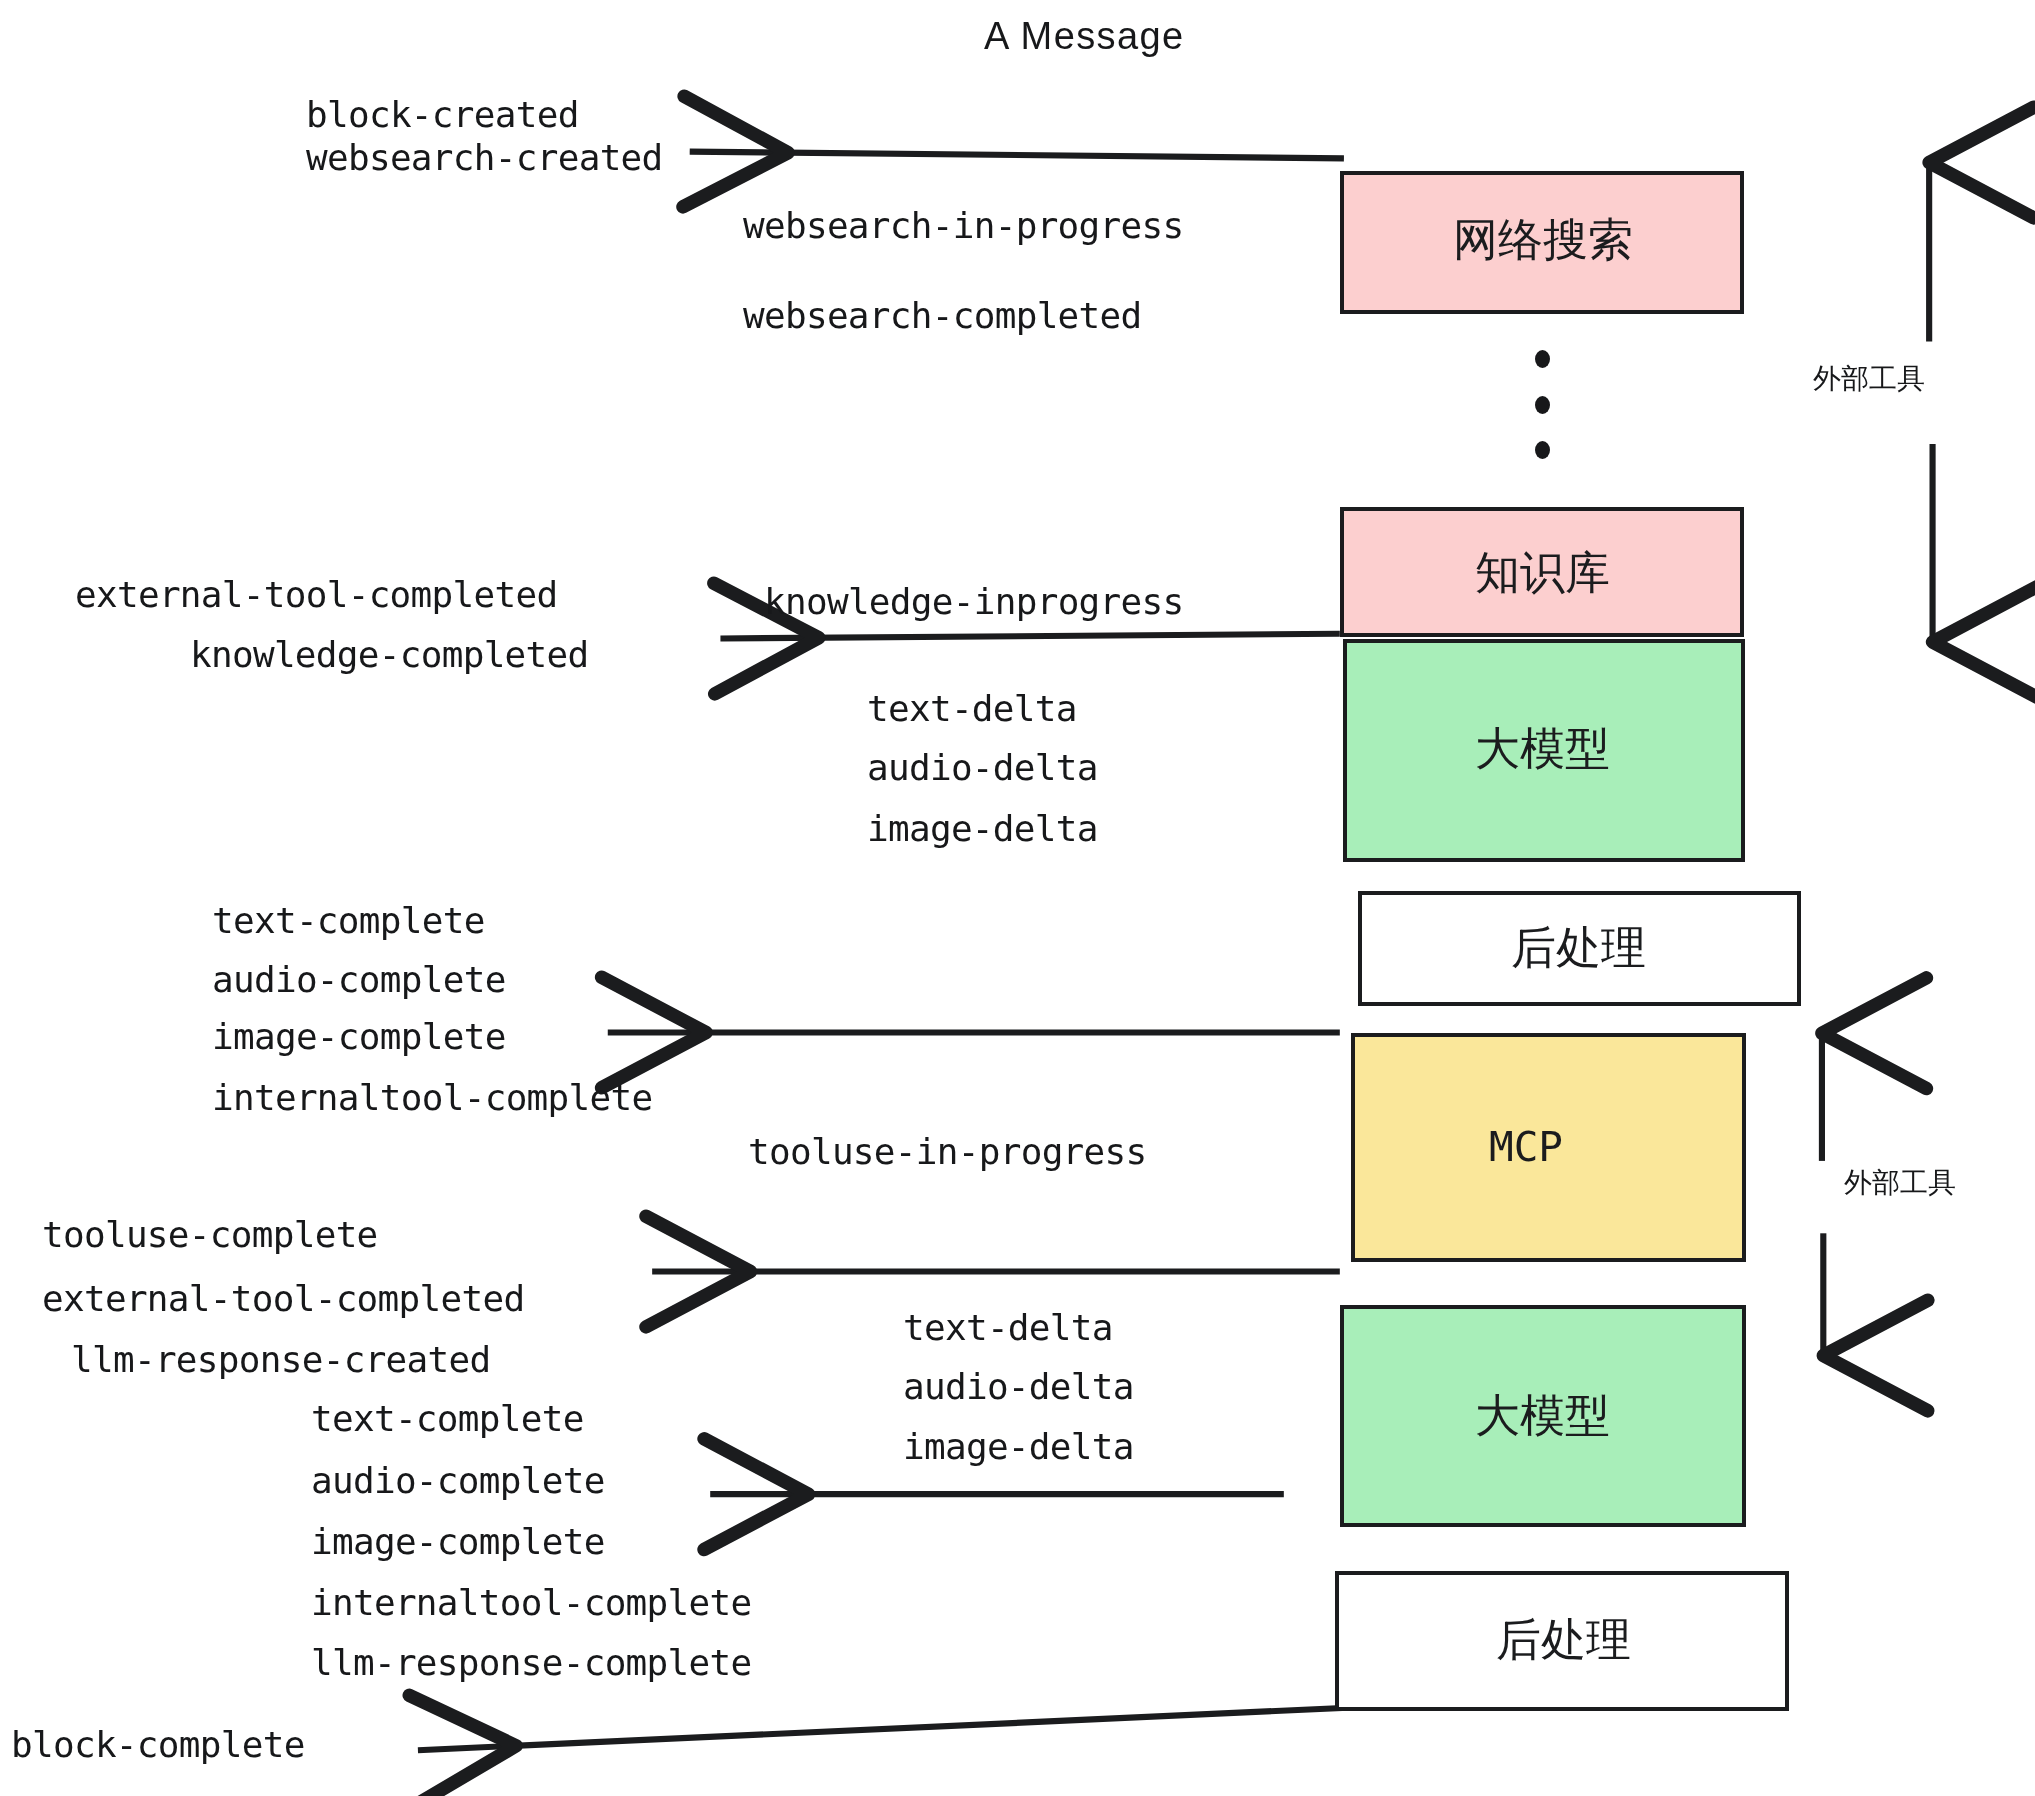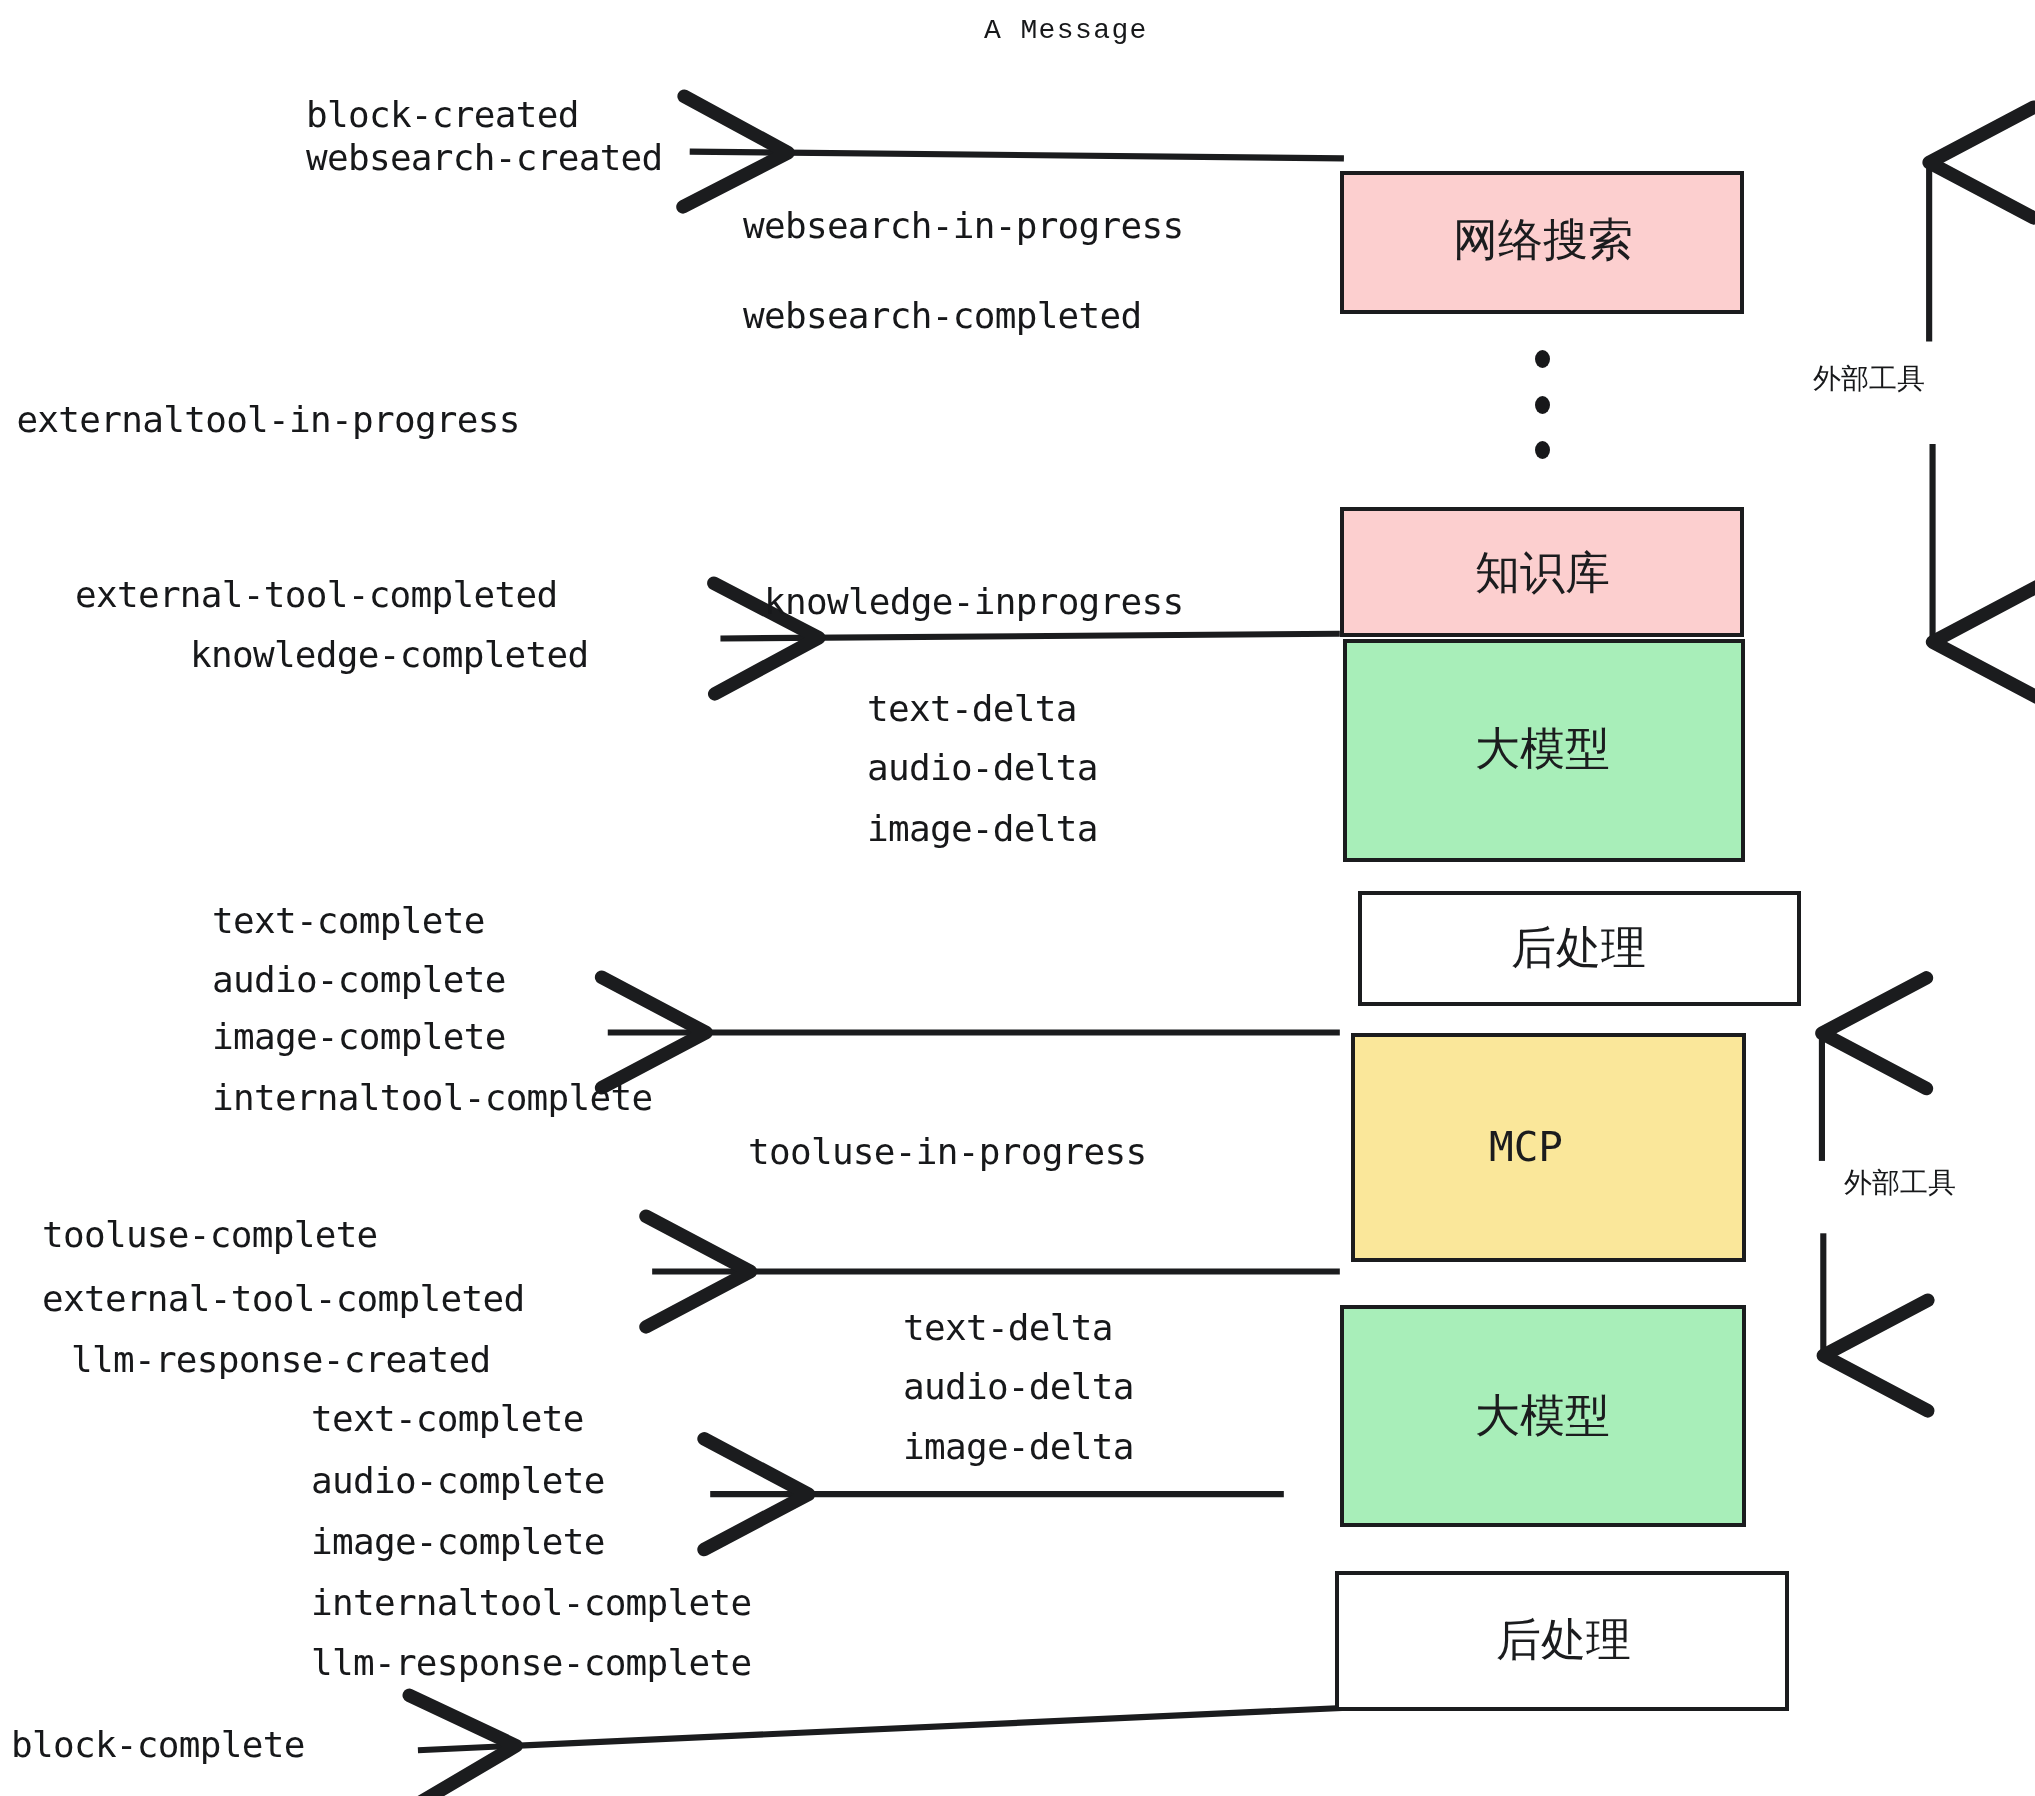--- a/index.html
+++ b/index.html
@@ -5,22 +5,22 @@
   html,body{margin:0;padding:0;background:#ffffff;}
   body{width:2035px;height:1796px;overflow:hidden;
        font-family:"DejaVu Sans Mono","Liberation Mono",monospace;}
   #stage{position:relative;width:2035px;height:1796px;background:#fff;}
   svg#canvas{position:absolute;left:0;top:0;width:2035px;height:1796px;}
 
   .evt{position:absolute;white-space:nowrap;color:#17181a;
        font-family:"DejaVu Sans Mono","Liberation Mono",monospace;
        font-size:36px;line-height:1;letter-spacing:-0.7px;}
   .title{position:absolute;white-space:nowrap;color:#17181a;
-       font-family:Liberation Mono, monospace;
-       font-size:28px;letter-spacing:1.4px;}
+       font-family:Liberation Sans, sans-serif;
+       font-size:38px;letter-spacing:1.4px;}
   .boxlabel{position:absolute;white-space:nowrap;color:#1b1c1e;
        font-family:"DejaVu Sans","Liberation Sans",sans-serif;
        font-size:45px;line-height:1;}
   .mcplabel{font-family:"DejaVu Sans Mono","Liberation Mono",monospace;font-size:41px;text-align:center;}
   .grouplabel{position:absolute;white-space:nowrap;color:#17181a;
        font-family:"DejaVu Sans","Liberation Sans",sans-serif;
        font-size:28px;line-height:1;}
   .node{position:absolute;box-sizing:border-box;border:4.1px solid #1b1c1e;}
   .dots{position:absolute;display:flex;flex-direction:column;
         align-items:center;justify-content:space-between;}
@@ -93,21 +93,20 @@
   <div class="node" style="left:1335px;top:1571px;width:454px;height:140px;background:#ffffff;"></div>
   <div class="boxlabel" style="left:1496px;top:1617px;">后处理</div>
 
   <div class="grouplabel" style="left:1813px;top:365px;">外部工具</div>
   <div class="grouplabel" style="left:1844px;top:1169px;">外部工具</div>
 
   <div class="evt" style="left:306px;top:97px;">block-created</div>
   <div class="evt" style="left:306px;top:140px;text-align:right;">websearch-created</div>
   <div class="evt" style="left:743px;top:208px;">websearch-in-progress</div>
   <div class="evt" style="left:743px;top:298px;">websearch-completed</div>
-  <div class="evt" style="left:16.4px;top:402px;">externaltool-in-progress</div>
   <div class="evt" style="left:764px;top:545px;margin-top:39px;">knowledge-inprogress</div>
   <div class="evt" style="left:75px;top:577px;">external-tool-completed</div>
   <div class="evt" style="left:190px;top:637px;">knowledge-completed</div>
   <div class="evt" style="left:867px;top:691px;">text-delta</div>
   <div class="evt" style="left:867px;top:750px;">audio-delta</div>
   <div class="evt" style="left:867px;top:811px;">image-delta</div>
   <div class="evt" style="left:212px;top:903px;">text-complete</div>
   <div class="evt" style="left:212px;top:962px;">audio-complete</div>
   <div class="evt" style="left:212px;top:1019px;">image-complete</div>
   <div class="evt" style="left:212px;top:1080px;">internaltool-complete</div>

